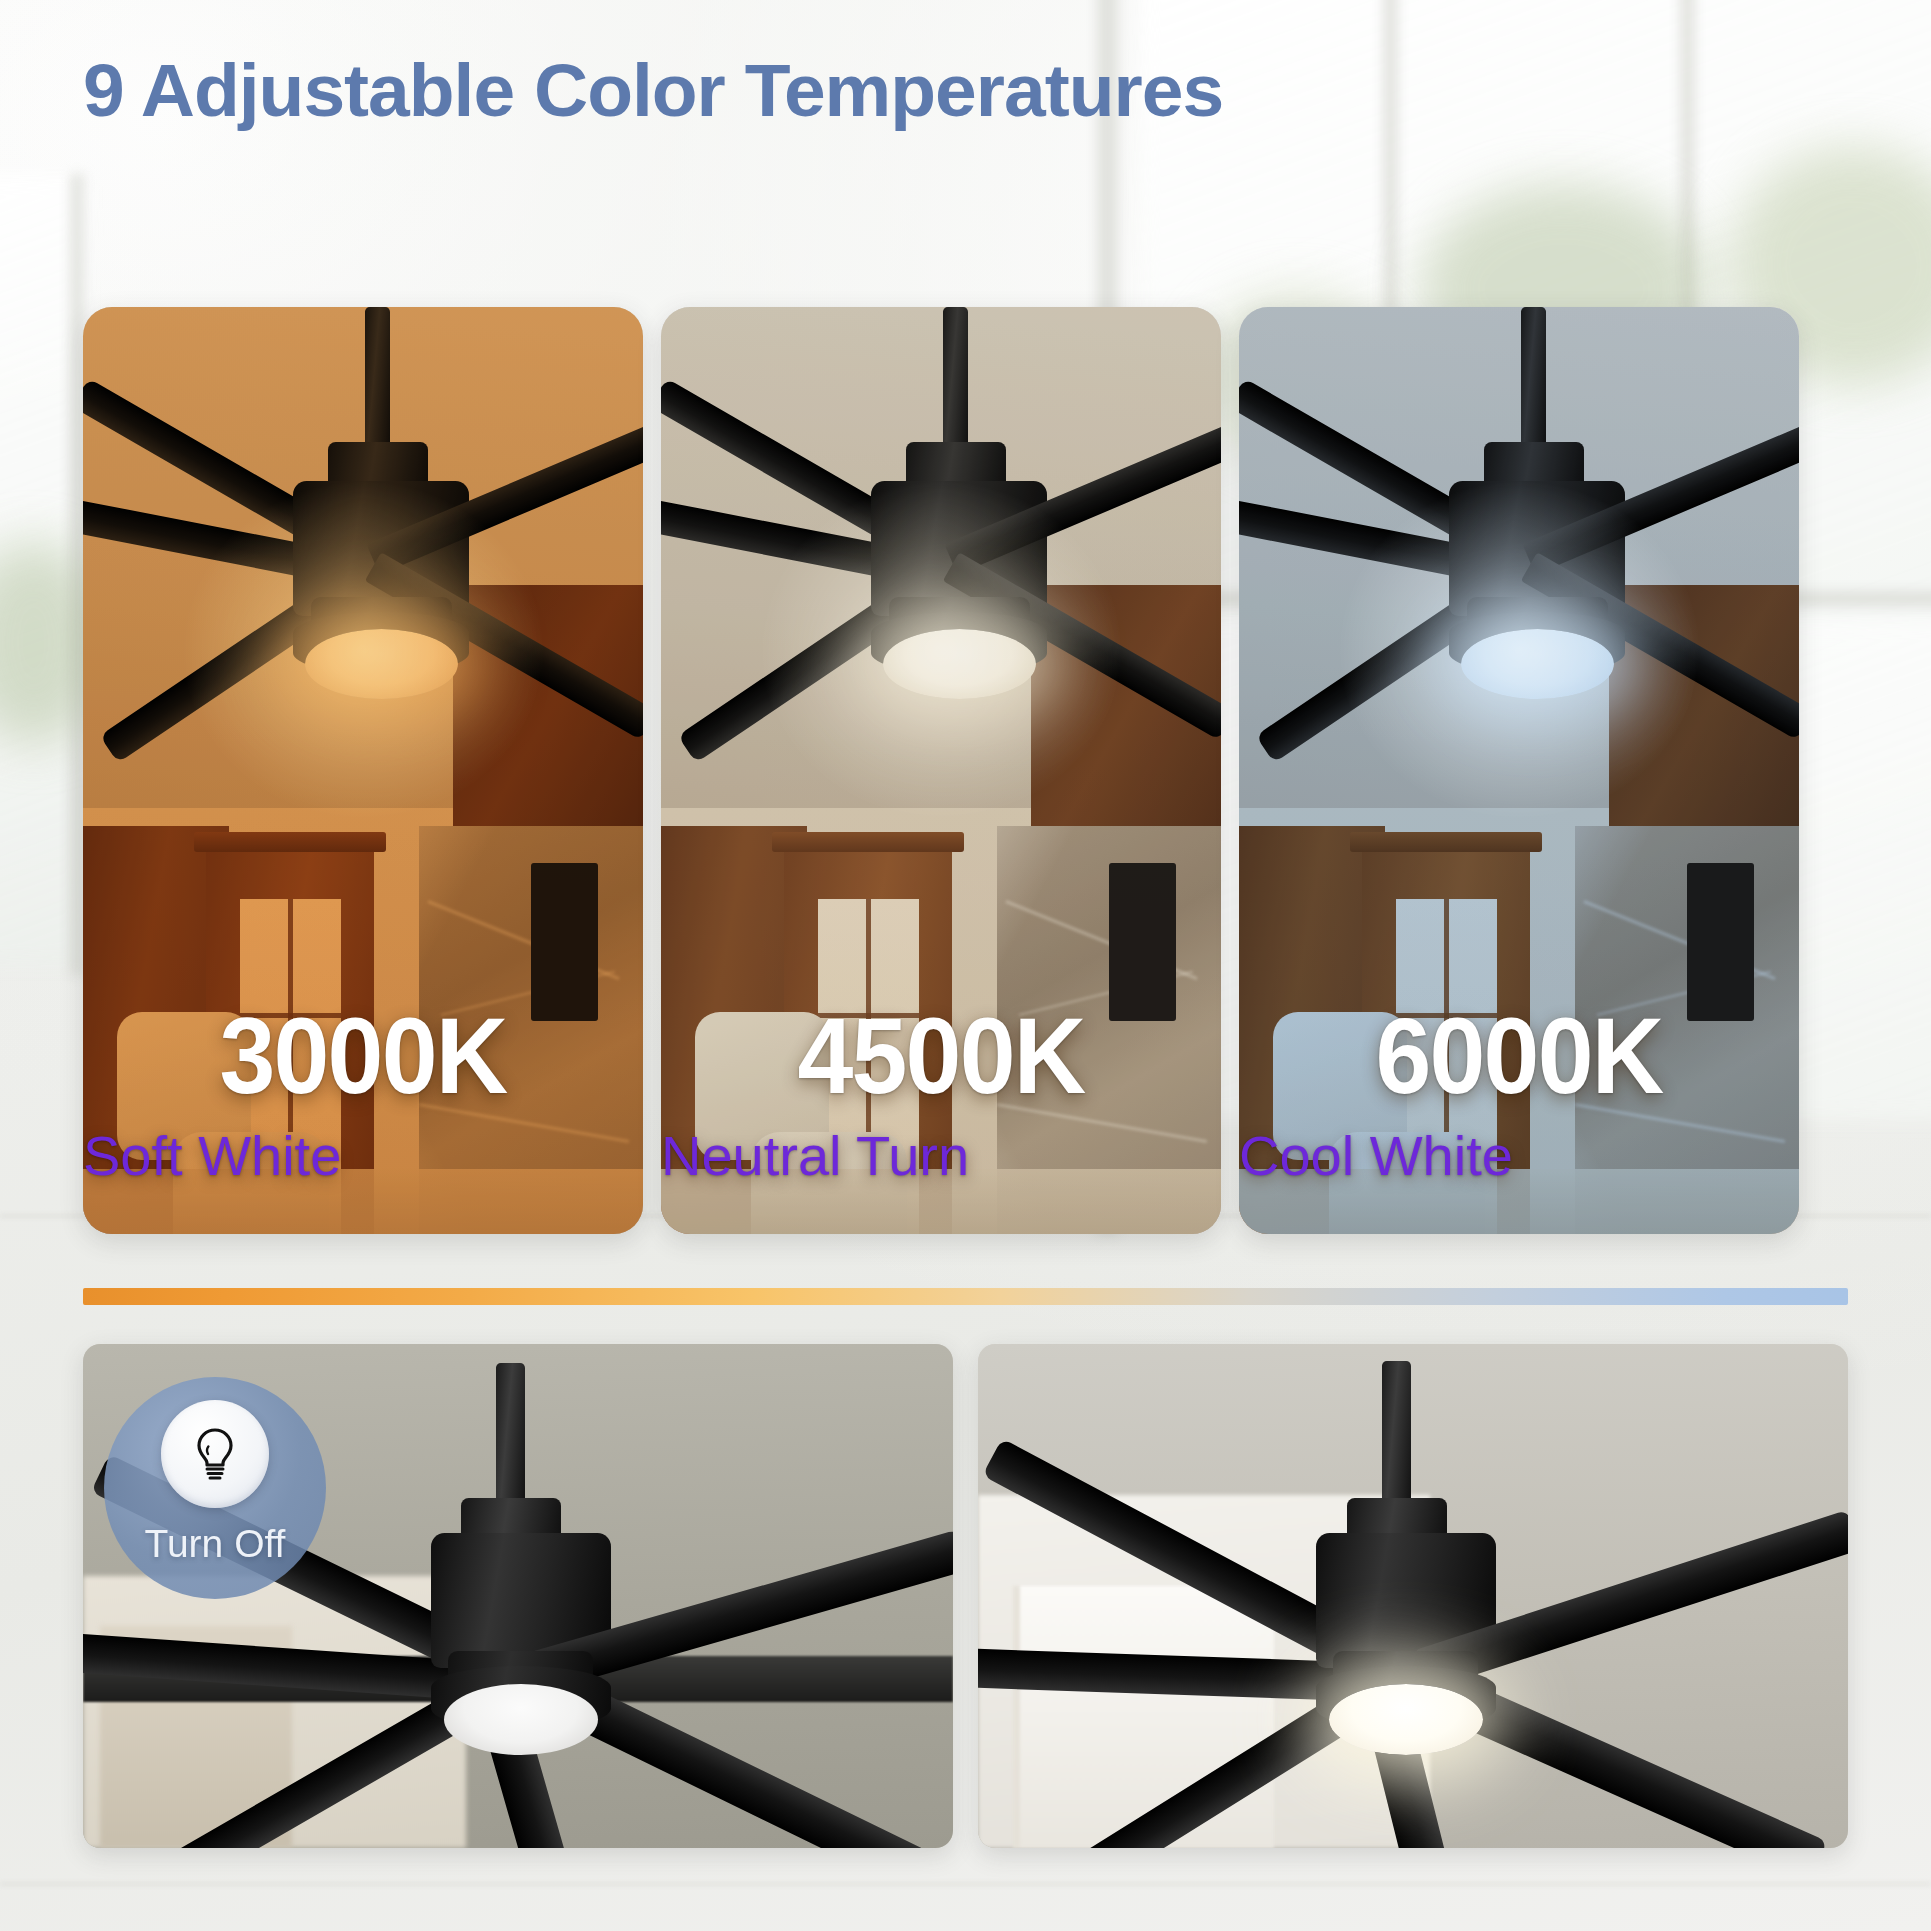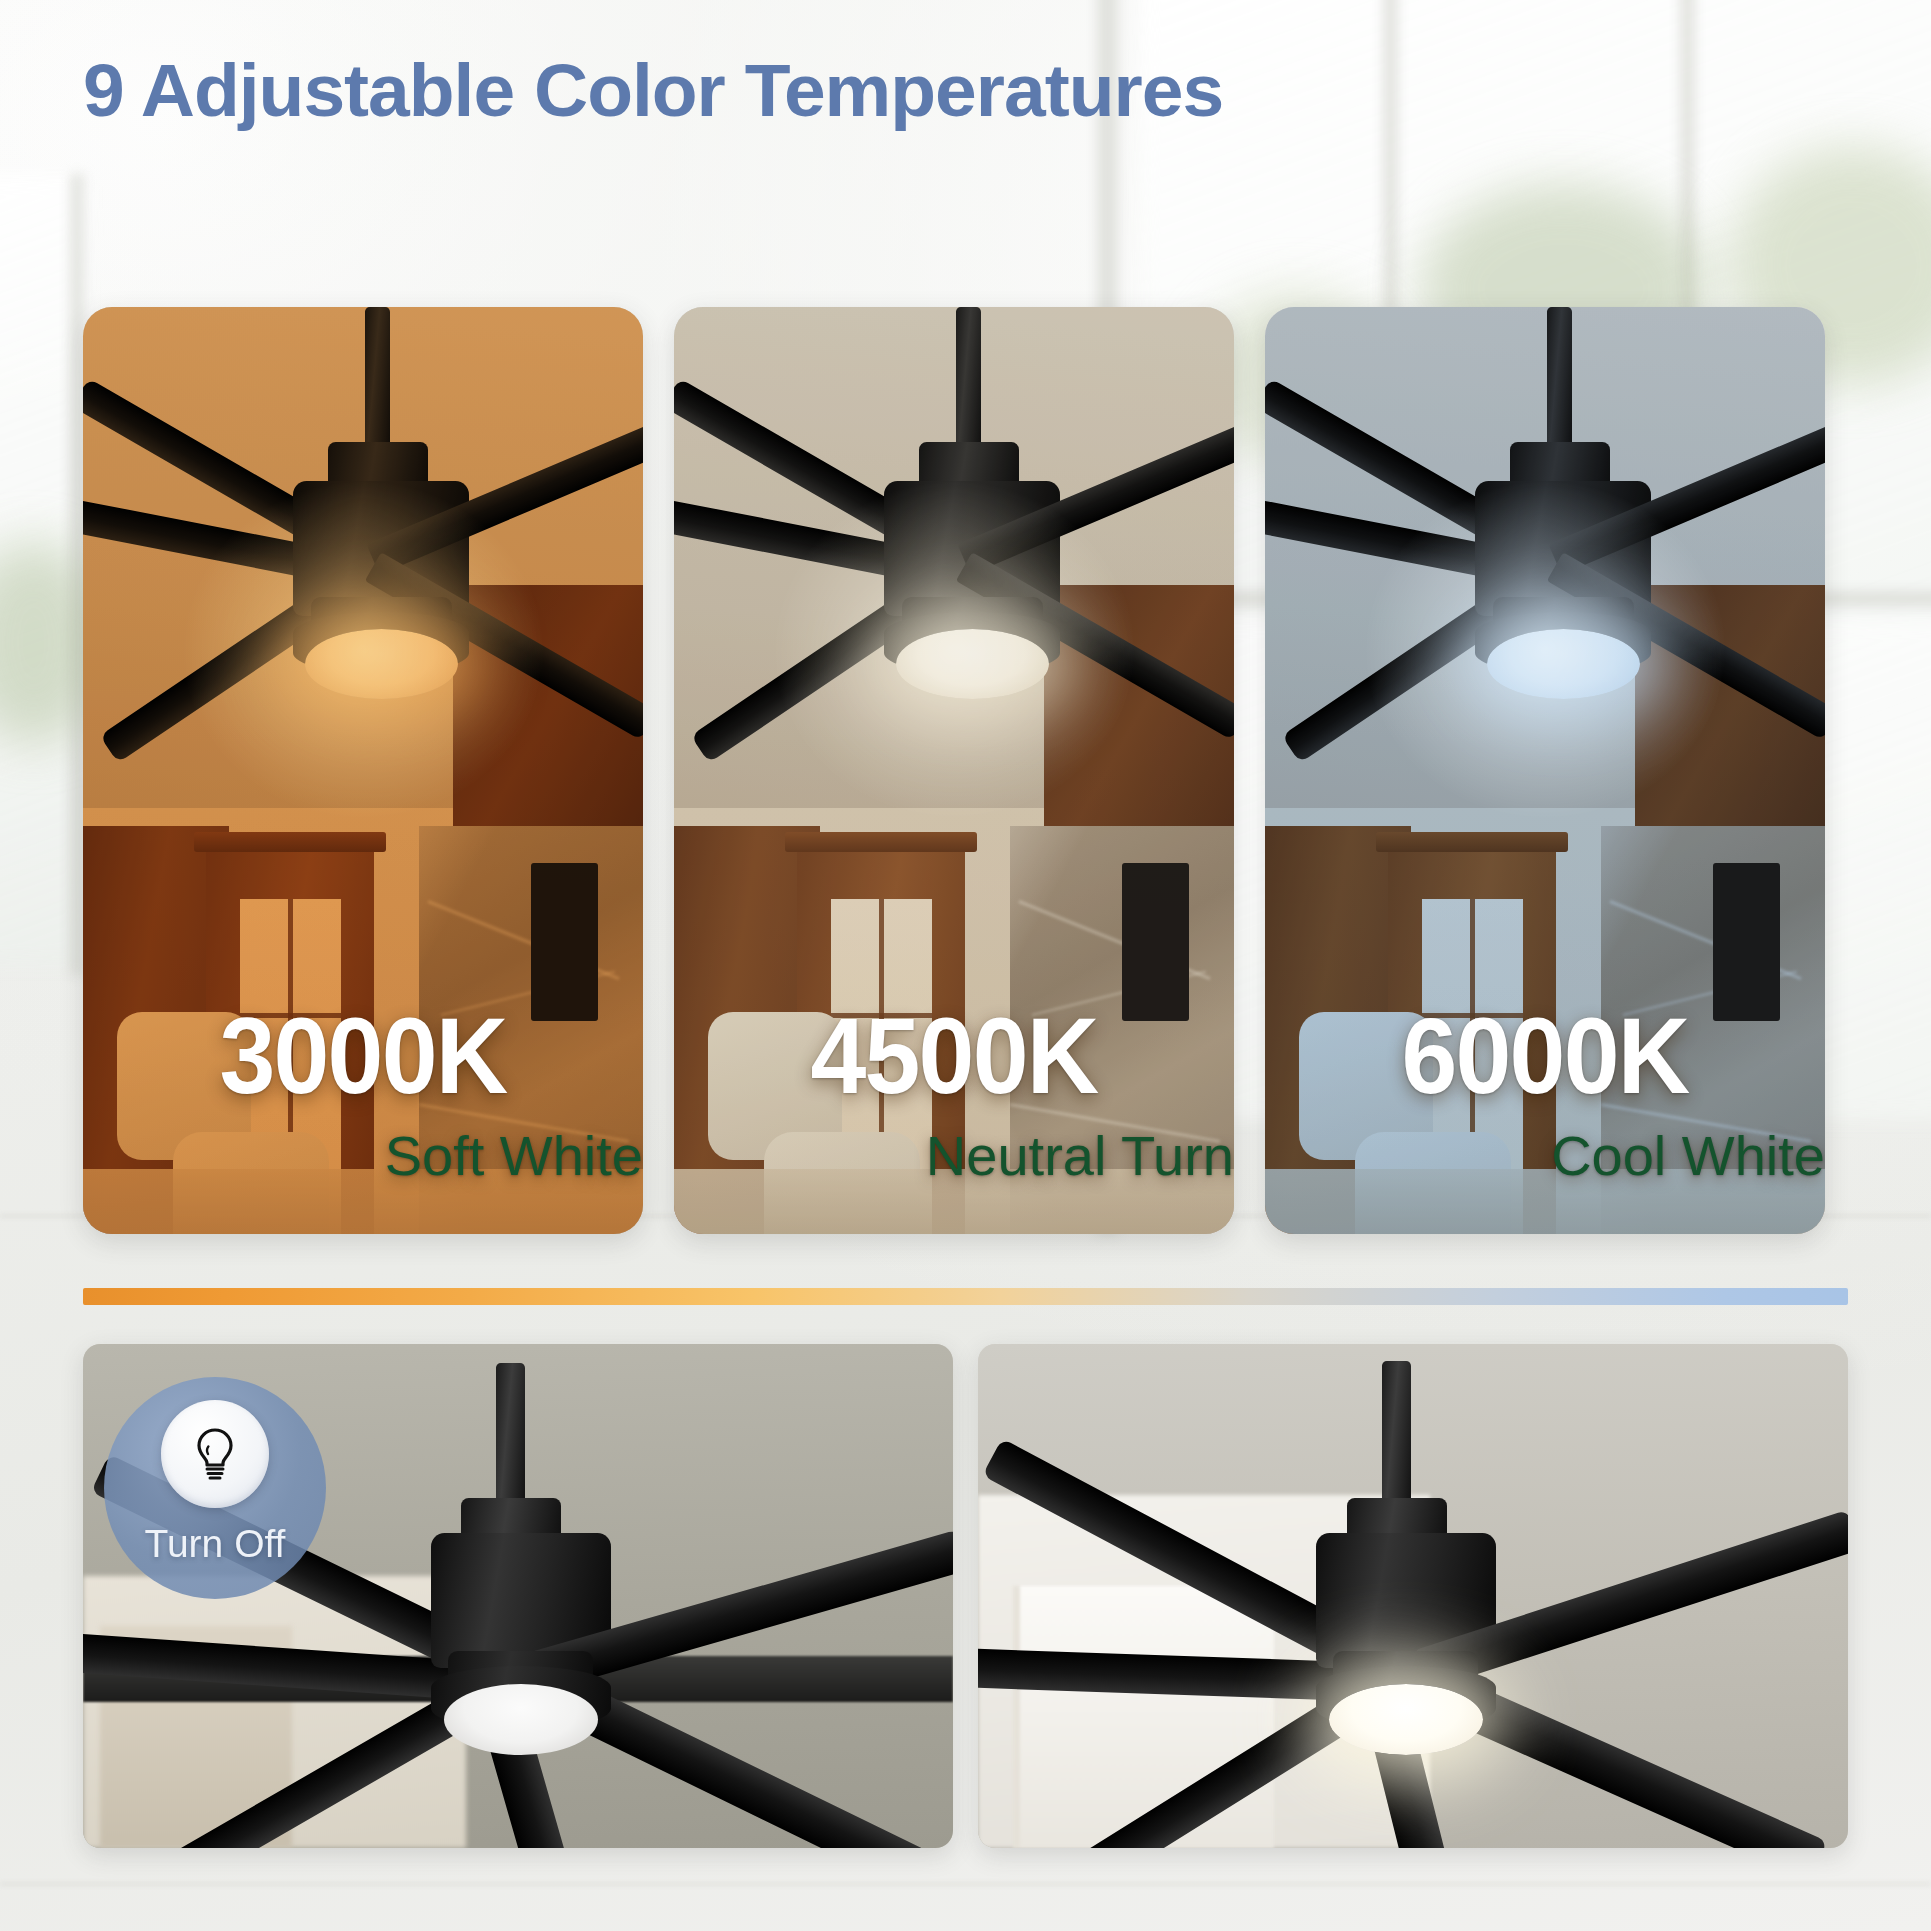--- a/index.html
+++ b/index.html
@@ -52,21 +52,21 @@
     color:#5d7aad; line-height:1.08; white-space:nowrap;
   }
   .subtitle {
     font-size:48px; font-weight:400; color:#2b2b2b;
     margin-top:11.6px; line-height:1.1;
   }
 
   
   .cards {
     position:absolute; left:83px; top:307px; z-index:5;
-    display:flex; gap:31px;border-radius:15px;
+    display:flex; gap:18px;border-radius:15px;
   }
   .card {
     width:560px; height:927px;
     border-radius:29px;
     overflow:hidden; position:relative;
     box-shadow:0 7.7px 25px rgba(60,60,60,0.16);
     background:#cfcfcc;
   }
 
   
@@ -190,22 +190,22 @@
     text-align:center; z-index:6;
     font-size:108px; font-weight:700; color:#fff;
     letter-spacing:-1.9px;
     font-family:"Liberation Sans", sans-serif;
     transform:scaleX(.93);
     text-shadow:0 4.8px 17.4px rgba(60,30,0,.45), 0 1px 2.9px rgba(0,0,0,.3);
     line-height:1;
   }
   .kname {
     position:absolute; left:0; right:0; bottom:50px;
-    text-align:right; z-index:6;
-    font-size:56px; font-weight:400; color:#14532d;
+    text-align:left; z-index:6;
+    font-size:56px; font-weight:400; color:#6d28d9;
     text-shadow:0 3.9px 13.5px rgba(60,30,0,.5), 0 1px 2.9px rgba(0,0,0,.3);
     line-height:1;
     margin-top:32px;
   }
 
   
   .divider {
     position:absolute; left:83px; top:1288px; z-index:5;
     width:1765px; height:17.4px; border-radius:1.9px;
     background:linear-gradient(90deg,

